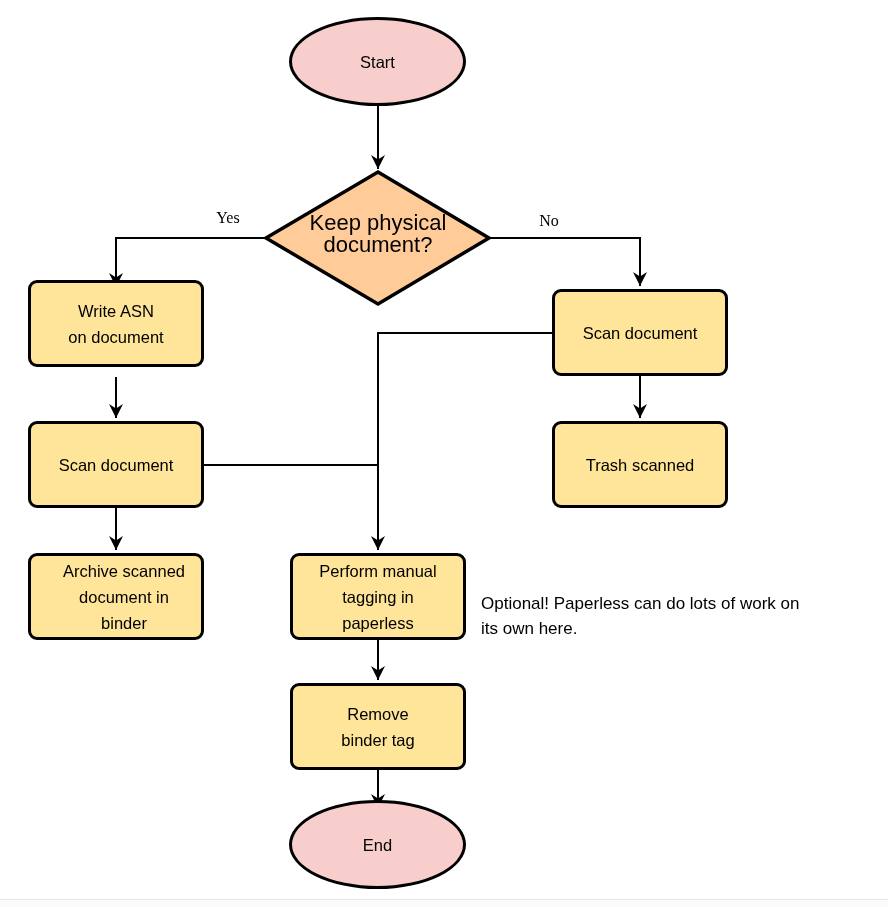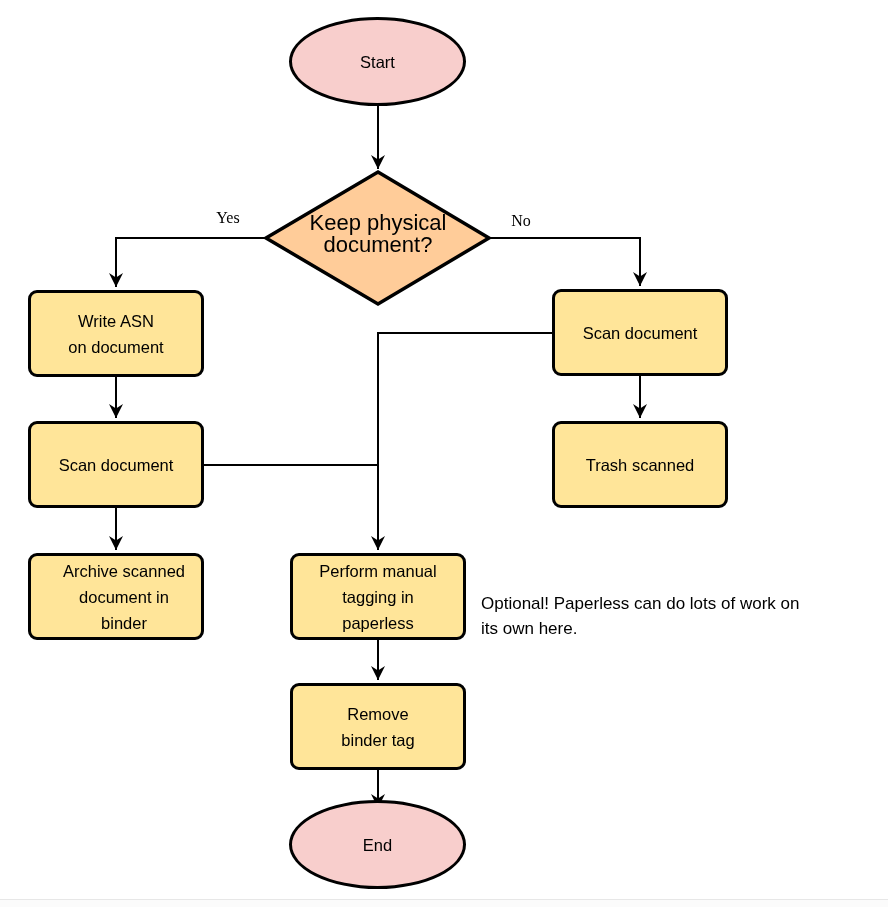--- a/index.html
+++ b/index.html
@@ -107,23 +107,23 @@
 </svg>
 
 <div class="node terminal" style="left:289px;top:17px;">
   <span>Start</span>
 </div>
 
 <div class="decision-label" style="left:283px;top:212px;">Keep physical
 document?</div>
 
 <div class="edge-label" style="left:198px;top:209px;">Yes</div>
-<div class="edge-label" style="left:491px;top:212px;">No</div>
+<div class="edge-label" style="left:519px;top:212px;">No</div>
 
-<div class="node process" style="left:28px;top:290px;">
+<div class="node process" style="left:28px;top:280px;">
   <span>Write ASN
 on document</span>
 </div>
 
 <div class="node process" style="left:552px;top:289px;">
   <span>Scan document</span>
 </div>
 
 <div class="node process" style="left:28px;top:421px;">
   <span>Scan document</span>

